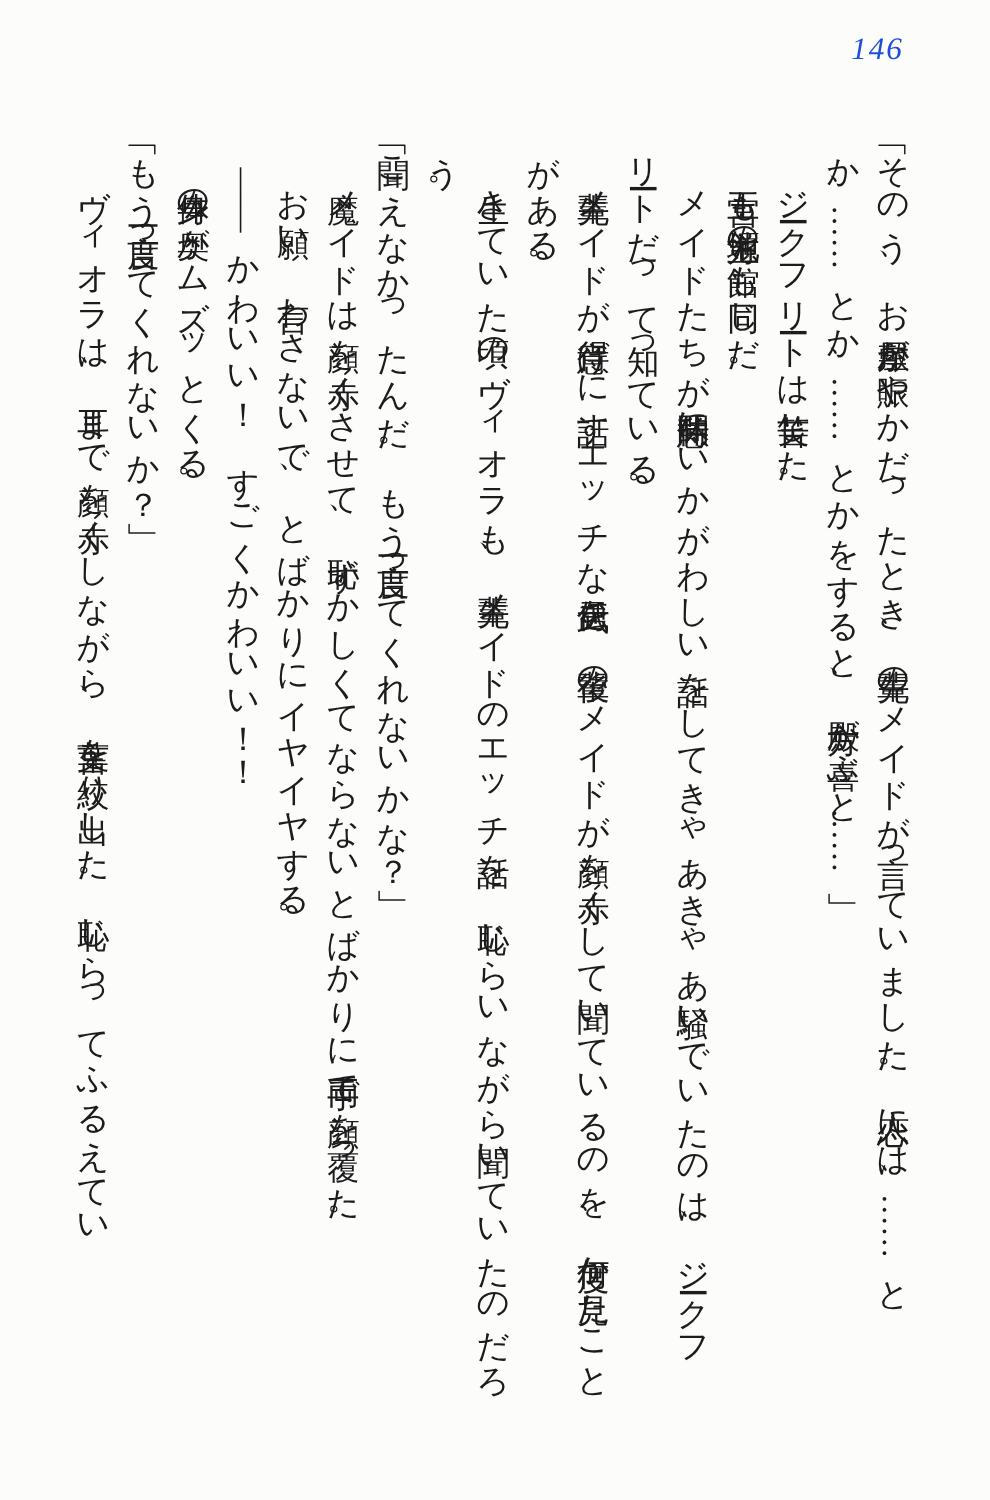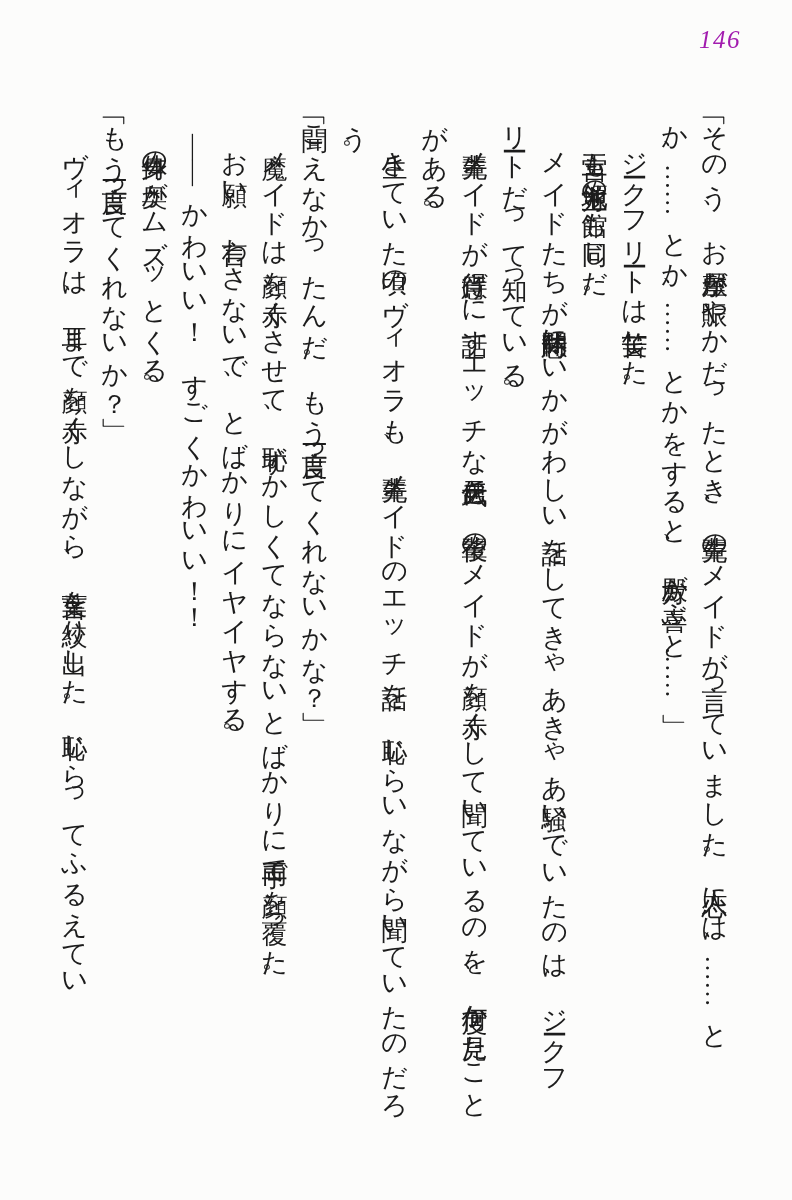--- a/index.html
+++ b/index.html
@@ -12,25 +12,25 @@
     width: 792px;
     height: 1200px;
     background: #fcfcfb;
     overflow: hidden;
     font-family: "Liberation Serif", "DejaVu Serif", serif;
     color: #1c1c1c;
   }
   .folio {
     position: absolute;
     top: 26px;
-    left: 699px;
+    left: 681px;
     font-size: 25px;
     font-style: italic;
     letter-spacing: 1.5px;
-    color: #a21caf;
+    color: #1d4ed8;
   }
   .text-block {
     position: absolute;
     top: 108px;
     right: 58px;
     width: 682px;
     height: 1000px;
     writing-mode: vertical-rl;
     text-orientation: mixed;
     font-size: 26px;

